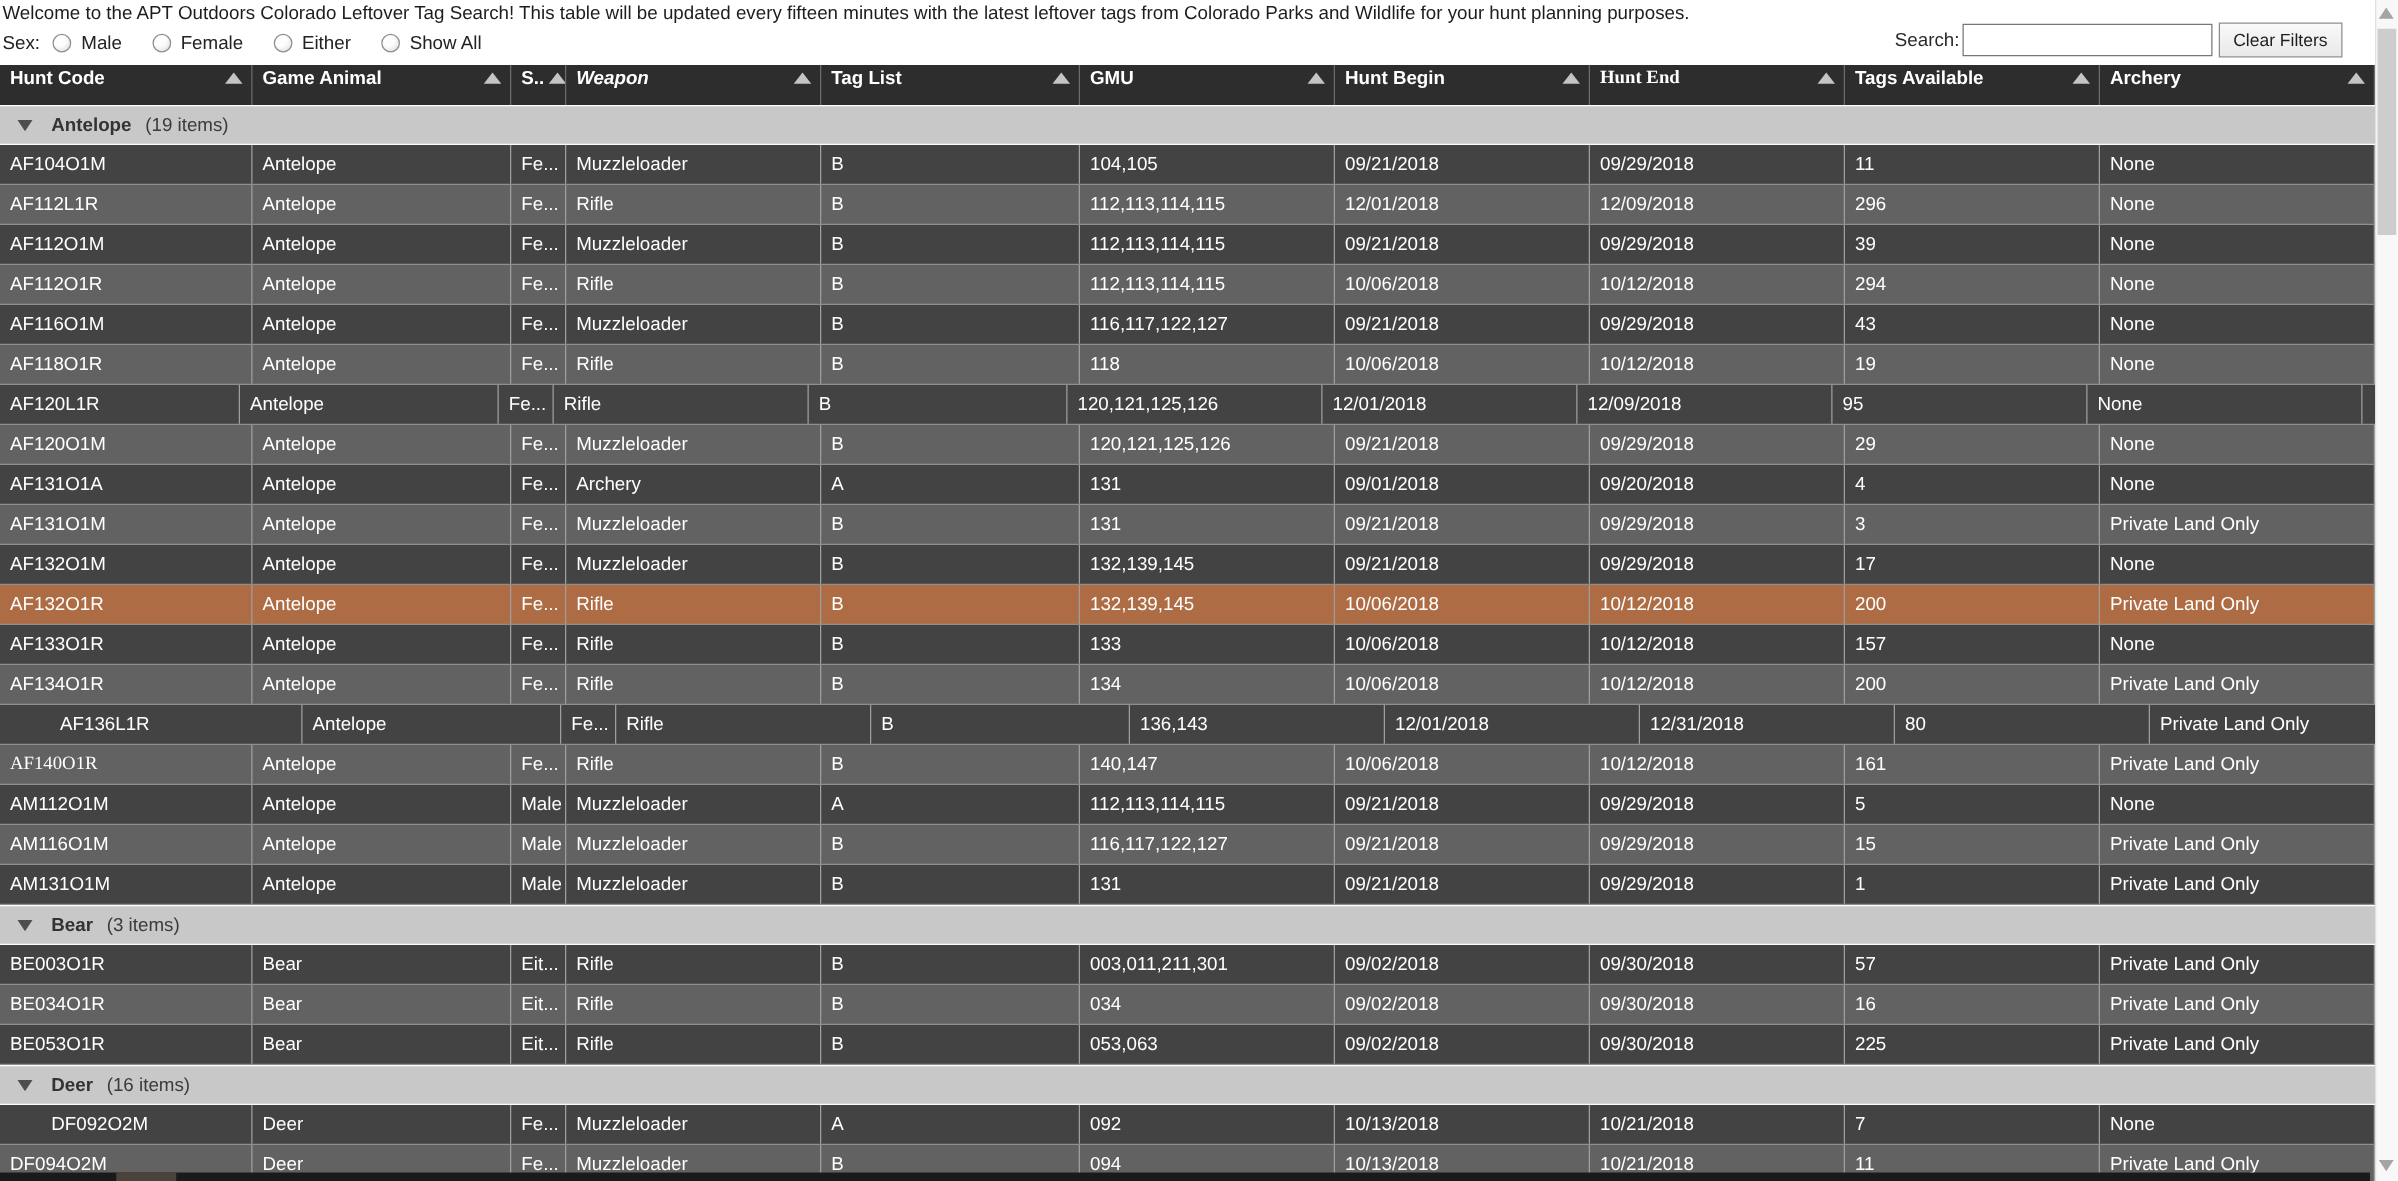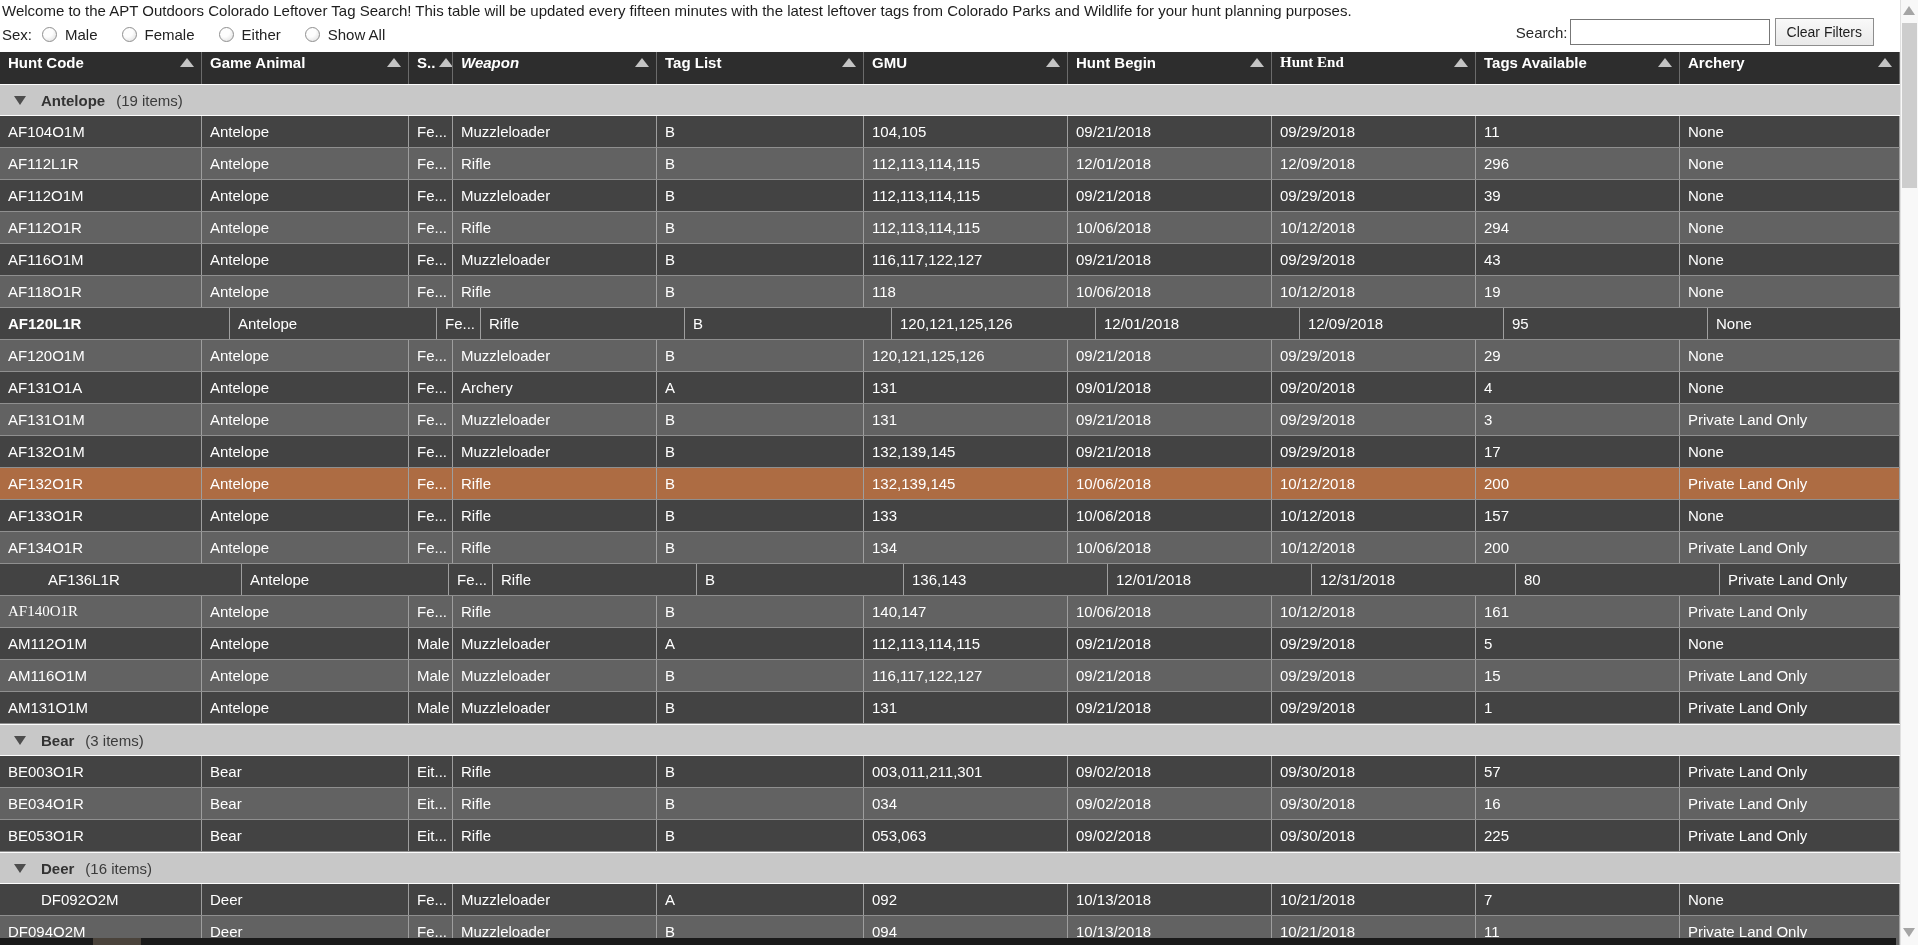--- a/index.html
+++ b/index.html
@@ -206,21 +206,21 @@
           <div class="td" style="width: 44px;">Fe...</div>
           <div class="td" style="width: 204px;">Rifle</div>
           <div class="td" style="width: 207px;">B</div>
           <div class="td" style="width: 204px;">118</div>
           <div class="td" style="width: 204px;">10/06/2018</div>
           <div class="td" style="width: 204px;">10/12/2018</div>
           <div class="td" style="width: 204px;">19</div>
           <div class="td" style="width: 220px;">None</div>
         </div>
         <div class="row dark">
-          <div class="td" style="width: 230px; font-weight: bold;">AF120L1R</div>
+          <div class="td" style="width: 192px;">AF120L1R</div>
           <div class="td" style="width: 207px;">Antelope</div>
           <div class="td" style="width: 44px;">Fe...</div>
           <div class="td" style="width: 204px;">Rifle</div>
           <div class="td" style="width: 207px;">B</div>
           <div class="td" style="width: 204px;">120,121,125,126</div>
           <div class="td" style="width: 204px;">12/01/2018</div>
           <div class="td" style="width: 204px;">12/09/2018</div>
           <div class="td" style="width: 204px;">95</div>
           <div class="td" style="width: 220px;">None</div>
         </div>

